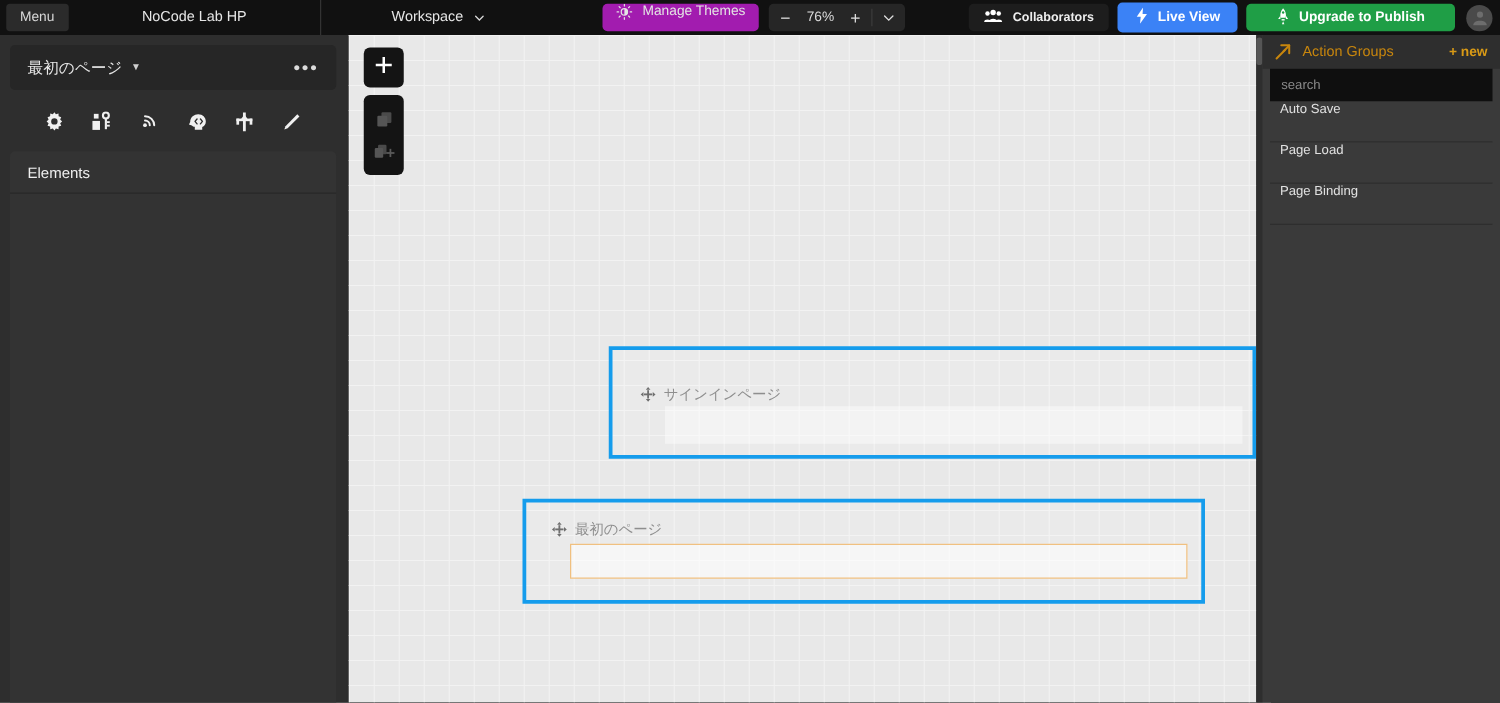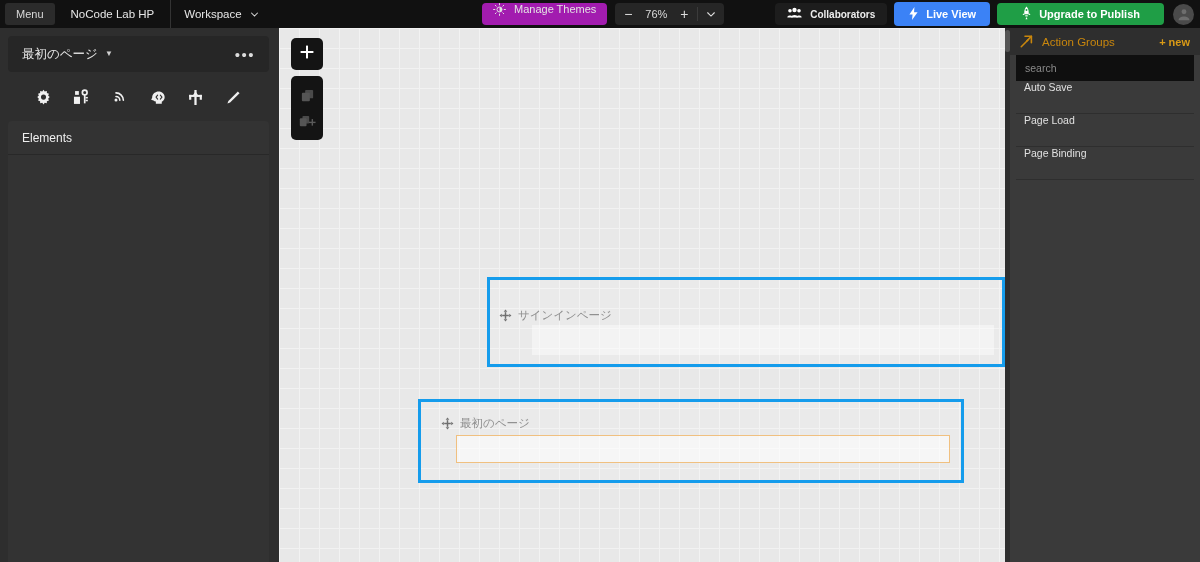--- a/index.html
+++ b/index.html
@@ -11,21 +11,21 @@
     -webkit-font-smoothing: antialiased;
   }
   #app { position: relative; width: 1200px; height: 562px; }
 
   
   .topbar {
     position: absolute; left: 0; top: 0; width: 1200px; height: 28px;
     background: #111111;
     display: flex; align-items: center;
   }
-  .tb-left { display: flex; align-items: center; height: 28px; }
+  .tb-left { display: flex; align-items: center; height: 28px; gap: 43px; }
   .menu-btn {
     background: #2b2b2b; color: #d8d8d8; font-size: 11px;
     height: 22px; display: flex; align-items: center; padding: 0 11px;
     border-radius: 3px; margin-left: 5px; cursor: pointer;
   }
   .brand {
     color: #e6e6e6; font-size: 11.5px; padding: 0 16px; height: 28px;
     display: flex; align-items: center;
   }
   .ws-sep { width: 1px; height: 28px; background: #333; }
@@ -356,21 +356,21 @@
         <span>Elements</span>
       </div>
       <div class="elements-body"></div>
     </div>
   </div>
 
   <div class="canvas-wrap">
     <div class="canvas">
 
       <div class="blk" style="left:208px; top:249px; width:518px; height:90px;">
-        <div class="blk-label" style="left:9px; top:28px;justify-content:flex-end;">
+        <div class="blk-label" style="left:22px; top:28px;justify-content:flex-end;">
           <span class="move-ico">
             <svg width="13" height="13" viewBox="0 0 14 14">
               <path d="M7 0.6 L9 3 L5 3 Z M7 13.4 L5 11 L9 11 Z M0.6 7 L3 5 L3 9 Z M13.4 7 L11 9 L11 5 Z" fill="#6f6f6f"></path>
               <rect x="6.2" y="3.4" width="1.6" height="7.2" fill="#6f6f6f"></rect>
               <rect x="3.4" y="6.2" width="7.2" height="1.6" fill="#6f6f6f"></rect>
             </svg>
           </span>
           <span>サインインページ</span>
         </div>
         <div class="inner-box" style="left:42px; top:45px; width:462px; height:30px;"></div>

